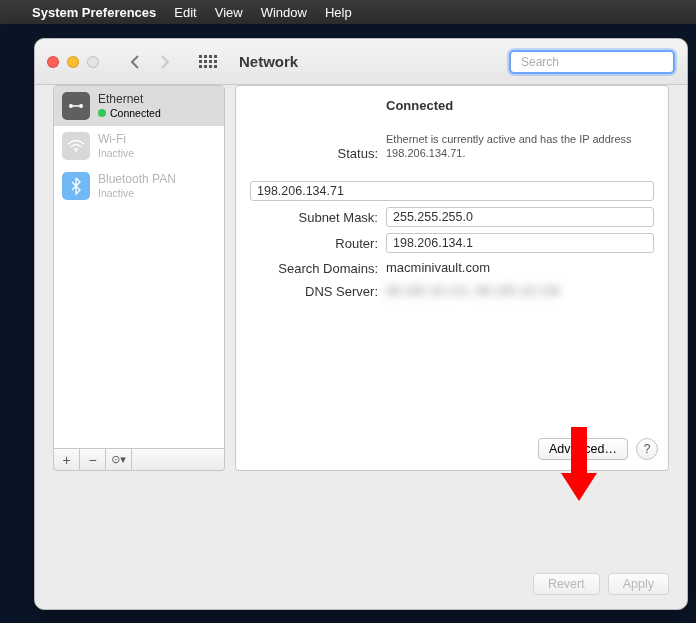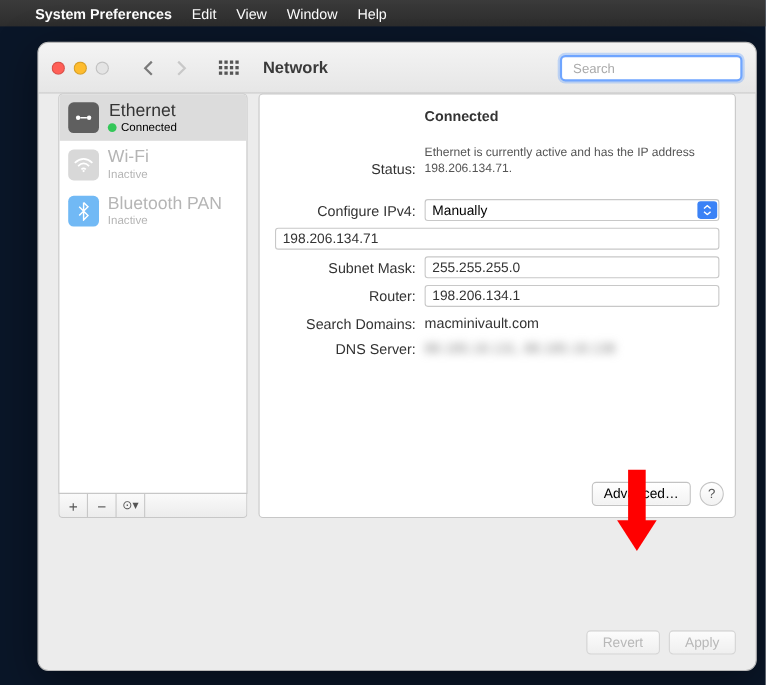--- a/index.html
+++ b/index.html
@@ -37,21 +37,21 @@
   .content { display:flex; padding: 0 18px; gap: 10px; }
   .sidebar { width: 172px; }
   .netlist { background:#fff; border:1px solid #c7c7c7; border-radius:4px 4px 0 0; height: 364px; overflow:hidden; }
   .netitem { display:flex; gap:8px; padding:6px 8px; align-items:center; }
   .netitem.sel { background:#dcdcdc; }
   .neticon { width:28px; height:28px; border-radius:5px; display:flex; align-items:center; justify-content:center; flex-shrink:0;}
   .darkicon { background:#5f5f5f;}
   .grayicon { background:#d8d8d8;}
   .blueicon { background:#71b9f5;}
   .netitem .txt { display:flex; flex-direction:column; line-height:1.15;}
-  .netitem .name { font-size:16px; color:#333;text-align:center;}
+  .netitem .name { font-size:12px; color:#333;}
   .netitem .status { font-size:10.5px; display:flex; align-items:center; gap:4px;}
   .netitem.dim .name, .netitem.dim .status { color:#b5b5b5;}
   .dot { width:8px; height:8px; border-radius:50%;}
   .dot.green{background:#34c759;} .dot.red{background:#ff3b30;}
   .listfoot { display:flex; border:1px solid #c7c7c7; border-top:0; border-radius:0 0 4px 4px; background:linear-gradient(#fafafa,#ececec); height:22px;}
   .listfoot button { width:26px; border:0; border-right:1px solid #c7c7c7; background:transparent; font-size:14px; color:#555; display:flex; align-items:center; justify-content:center;}
 
   
   .pane { flex:1; background:#fff; border:1px solid #c7c7c7; border-radius:4px; padding: 12px 14px 12px 14px; height: 386px; position:relative;}
   .row { display:flex; align-items:flex-end; margin-bottom: 8px; }
@@ -193,31 +193,20 @@
       <div class="row">
         <div class="lbl">Status:</div>
         <div class="val">
           <div class="bold">Connected</div>
           <div class="desc">Ethernet is currently active and has the IP address 198.206.134.71.</div>
         </div>
       </div>
 
       <div class="group">
         <div class="row">
-          <div class="lbl">Configure IPv4:</div>
-          <div class="sel2">
-            <span>Manually</span>
-            <div class="caret2">
-              <svg width="8" height="10" viewBox="0 0 8 10">
-                  <path d="M1 3.5 L4 1 L7 3.5 M1 6.5 L4 9 L7 6.5" stroke="#fff" stroke-width="1.3" fill="none"></path>
-                </svg>
-            </div>
-          </div>
-        </div>
-        <div class="row">
           <input class="inp" value="198.206.134.71" style="">
         </div>
         <div class="row">
           <div class="lbl">Subnet Mask:</div>
           <input class="inp" value="255.255.255.0" style="">
         </div>
         <div class="row">
           <div class="lbl">Router:</div>
           <input class="inp" value="198.206.134.1" style="">
         </div>

